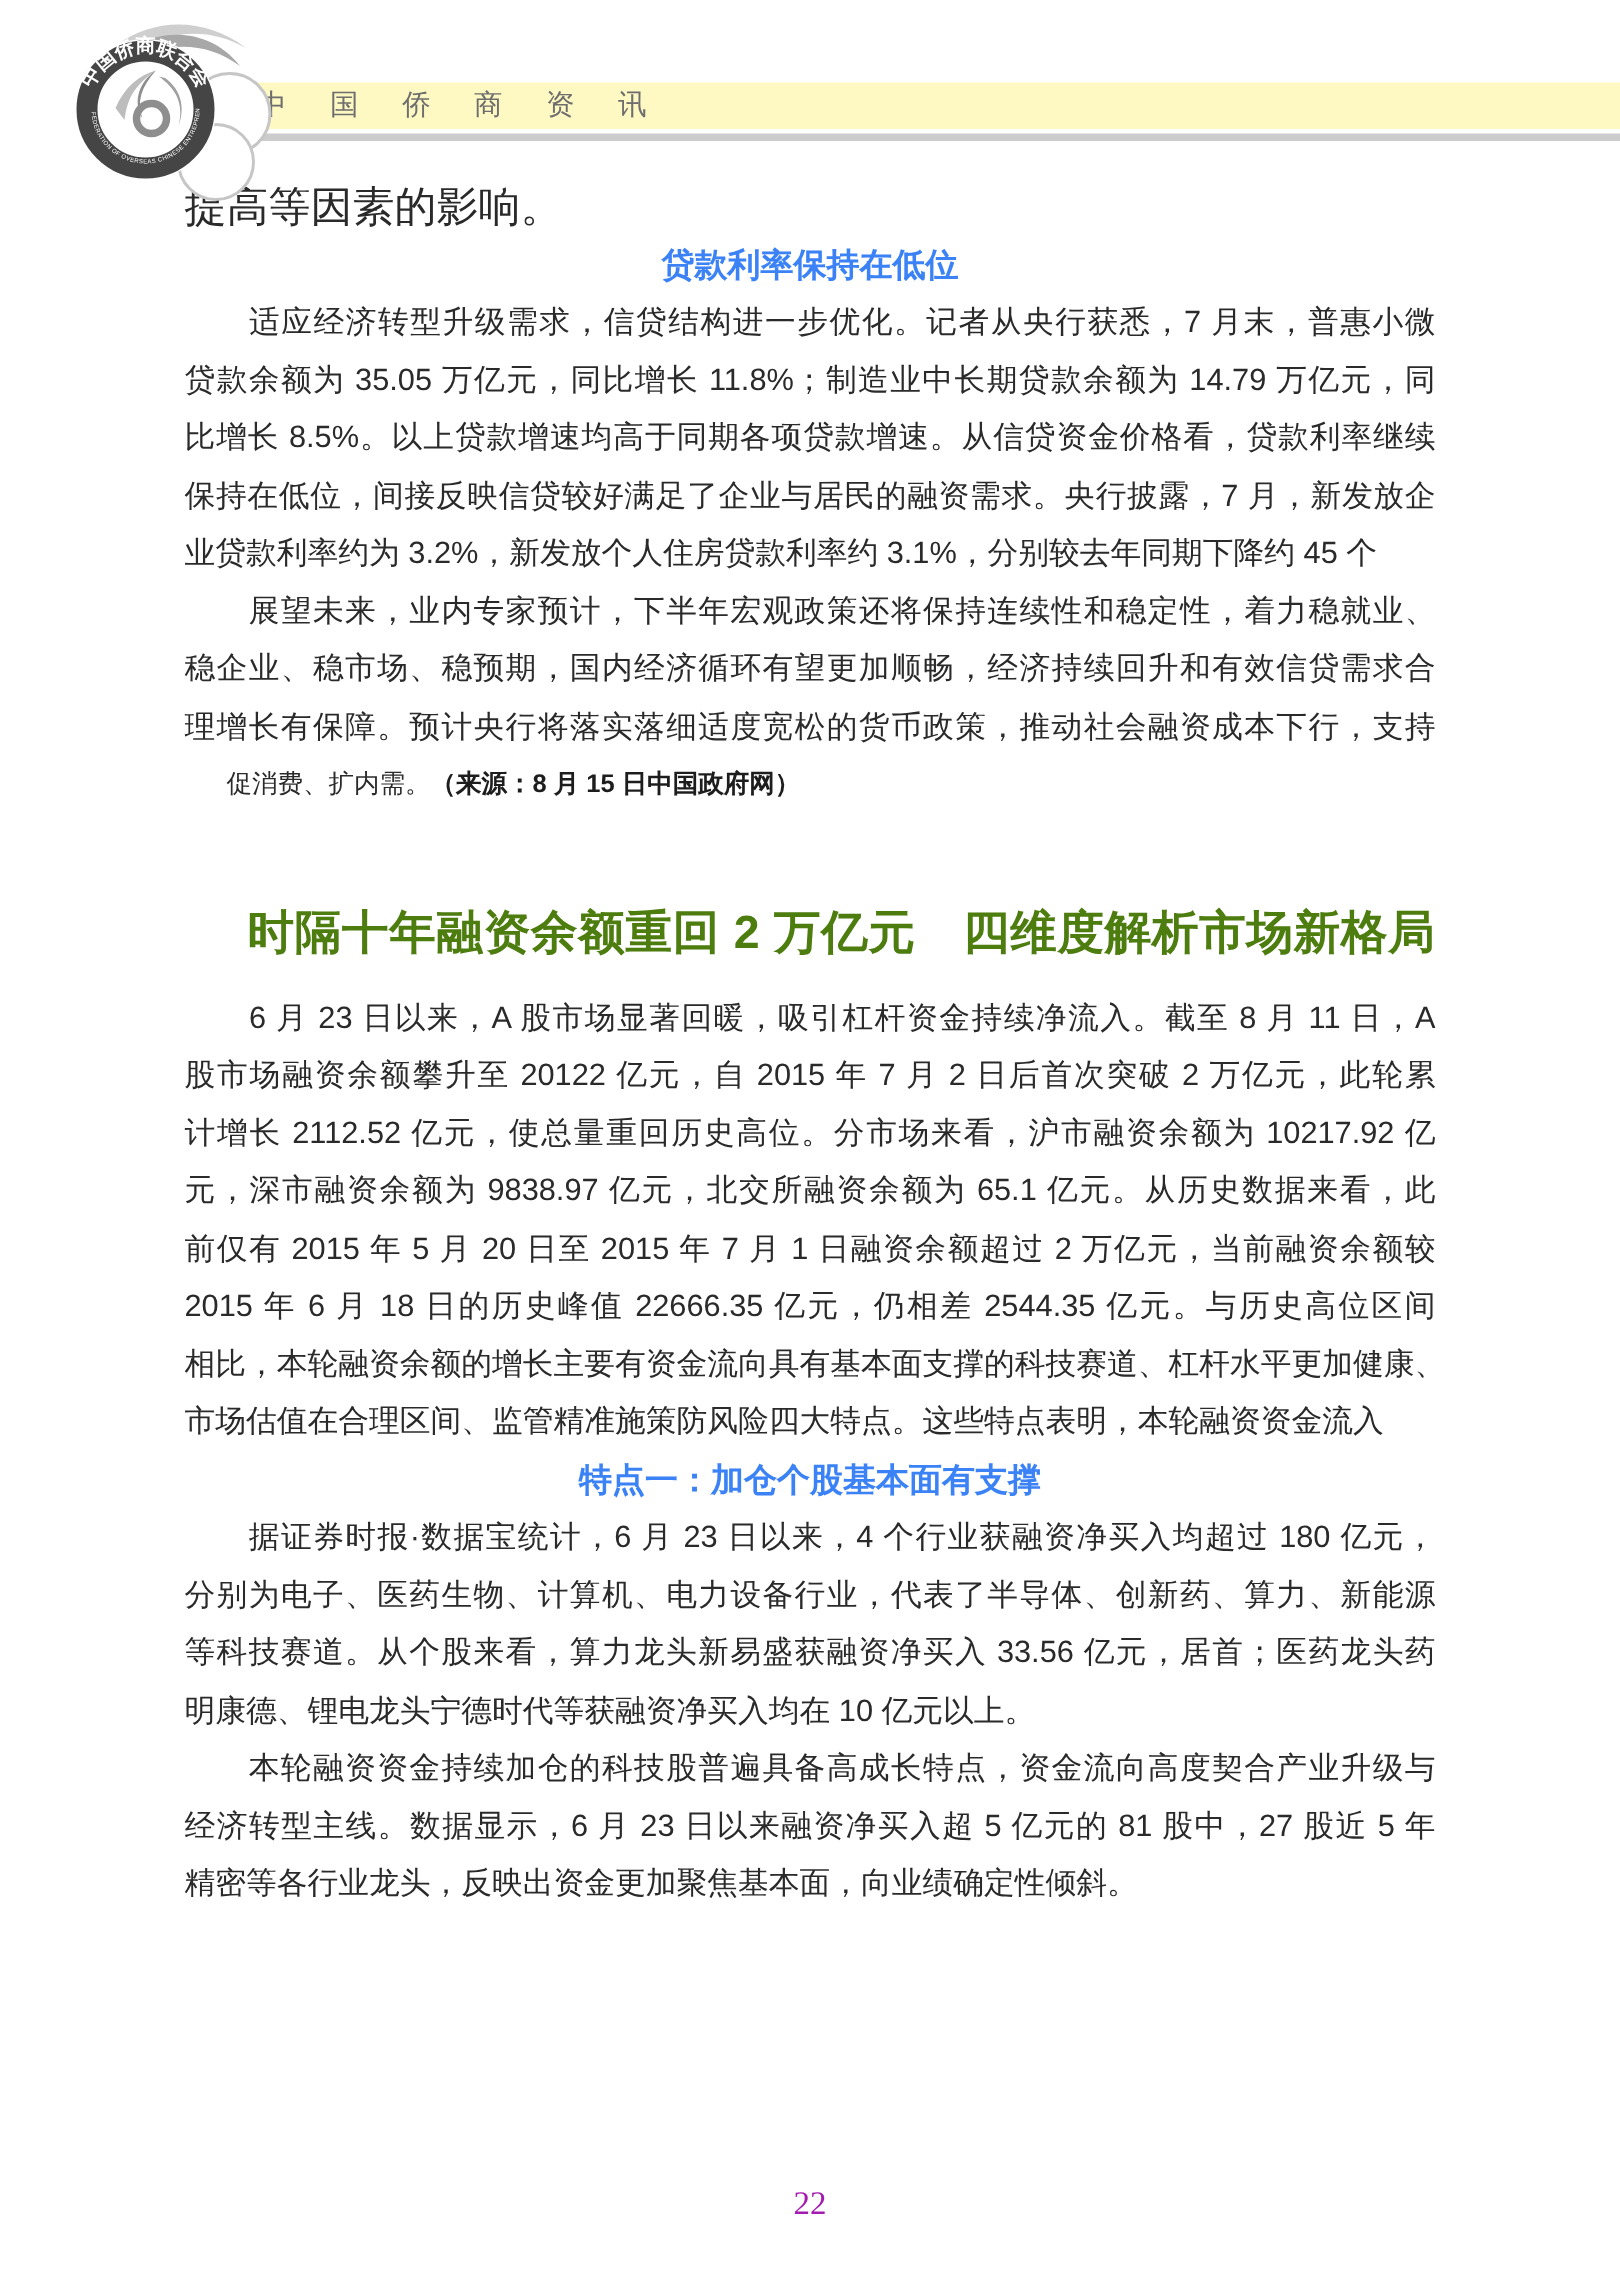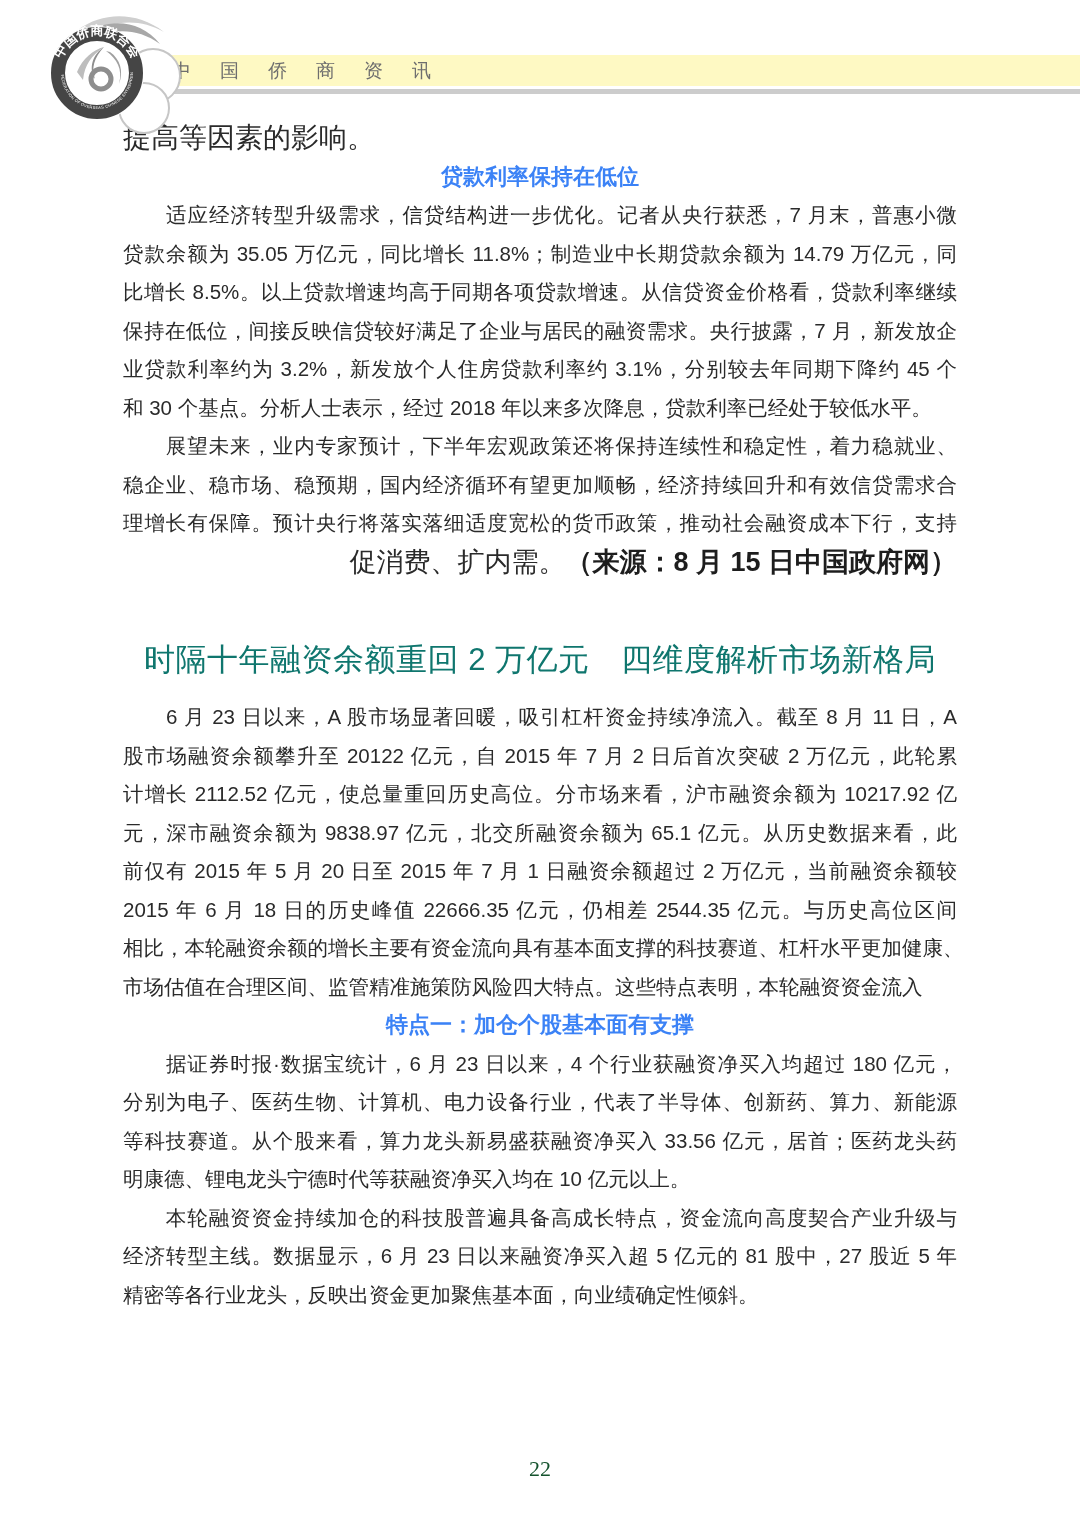--- a/index.html
+++ b/index.html
@@ -31,35 +31,35 @@
     text-align:justify; text-align-last:justify;
     overflow:hidden; white-space:nowrap;
   }
   .plines .pline:last-child { text-align-last:auto; white-space:normal; }
   .plines.keep-justify .pline:last-child { text-align-last:justify; white-space:nowrap; }
   .lead-line { font-size:28px; line-height:38.5px; }
   .center-heading {
     font-size:22px; line-height:38.5px; font-weight:bold; text-align:center; color:#3b82f6;
   }
   .final-line {
-    display:flex; justify-content:flex-end; align-items:baseline;
-    font-size:27px; line-height:38.5px;margin-left:28px;
+    display:flex; justify-content:flex-start; align-items:baseline;
+    font-size:17px; line-height:38.5px;margin-left:28px;
   }
   .final-line .src { font-weight:bold; color:#1d1d1d; }
   .article-title {
     margin-top:56px; margin-bottom:15px;
-    font-size:31px; line-height:46px; font-weight:normal; text-align:center; color:#0f766e;
+    font-size:31px; line-height:46px; font-weight:bold; text-align:right; color:#4d7c0f;
     letter-spacing:0.5px;
   }
 
   
   .page-number {
     position:absolute; left:0; right:0; top:1456px; text-align:center;
     font-family:"Liberation Serif","DejaVu Serif",serif;
-    font-size:22px; color:#14532d;
+    font-size:22px; color:#a21caf;
   }
 </style>
 </head>
 <body>
 
 <div class="header-bar">
   <span class="pub-title">中国侨商资讯</span>
 </div>
 <div class="header-rule"></div>
 
@@ -97,21 +97,20 @@
   <div class="lead-line">提高等因素的影响。</div>
 
   <div class="center-heading">贷款利率保持在低位</div>
 
   <div class="plines">
       <div class="pline">　　适应经济转型升级需求，信贷结构进一步优化。记者从央行获悉，7 月末，普惠小微</div>
       <div class="pline">贷款余额为 35.05 万亿元，同比增长 11.8%；制造业中长期贷款余额为 14.79 万亿元，同</div>
       <div class="pline">比增长 8.5%。以上贷款增速均高于同期各项贷款增速。从信贷资金价格看，贷款利率继续</div>
       <div class="pline">保持在低位，间接反映信贷较好满足了企业与居民的融资需求。央行披露，7 月，新发放企</div>
       <div class="pline">业贷款利率约为 3.2%，新发放个人住房贷款利率约 3.1%，分别较去年同期下降约 45 个</div>
-      <div class="pline">和 30 个基点。分析人士表示，经过 2018 年以来多次降息，贷款利率已经处于较低水平。</div>
     </div>
 
   <div class="plines keep-justify">
       <div class="pline">　　展望未来，业内专家预计，下半年宏观政策还将保持连续性和稳定性，着力稳就业、</div>
       <div class="pline">稳企业、稳市场、稳预期，国内经济循环有望更加顺畅，经济持续回升和有效信贷需求合</div>
       <div class="pline">理增长有保障。预计央行将落实落细适度宽松的货币政策，推动社会融资成本下行，支持</div>
     </div>
 
   <div class="final-line">
     <span>促消费、扩内需。</span>

